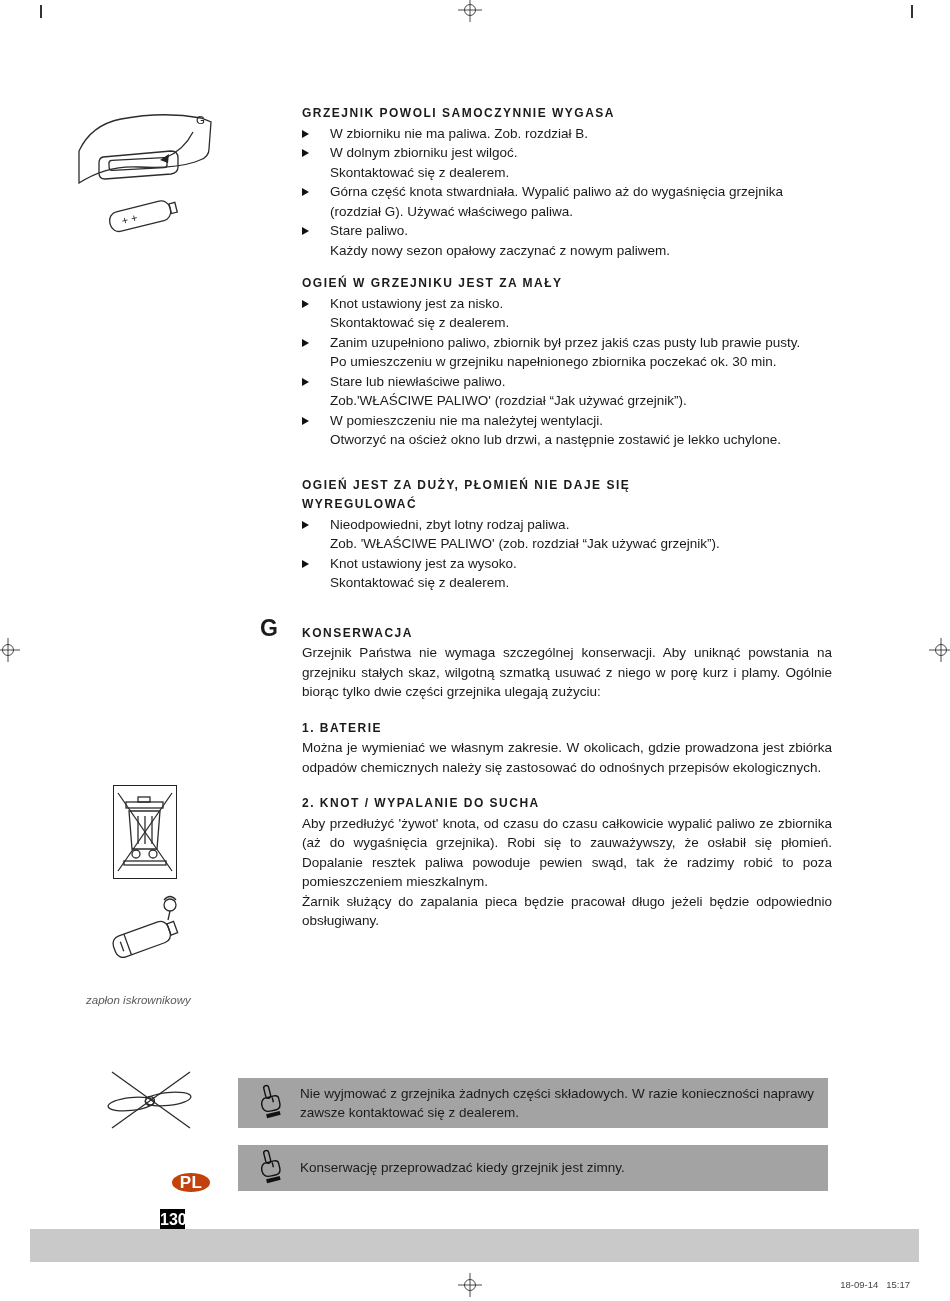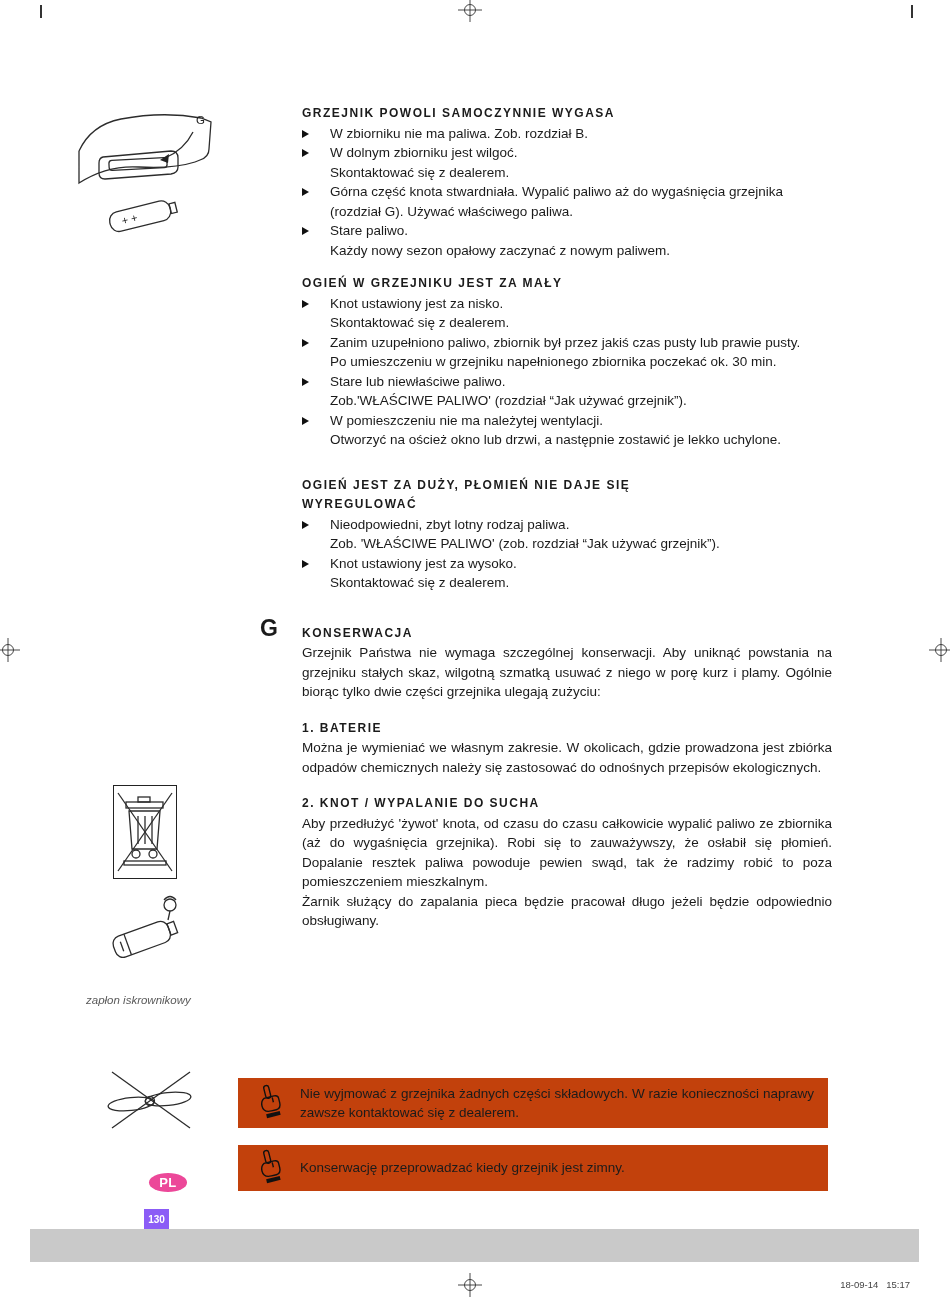--- a/index.html
+++ b/index.html
@@ -29,30 +29,30 @@
   .ksec { position:relative; }
   .g-letter { position:absolute; left:-42px; top:-5px; font-size:23px; font-weight:700; letter-spacing:0; }
 
   
   .ill { position:absolute; }
   .ill svg path, .ill svg rect, .ill svg circle, .ill svg ellipse, .ill svg line
       { stroke:#2c2c2c; stroke-width:1.3; fill:none; }
   .frame { border:1.6px solid #222; }
   .caption { position:absolute; left:86px; top:978px; width:140px; font-style:italic;
              font-size:11.5px; color:#5a5a5a;margin-top:16px; }
-  .pl-badge { position:absolute; left:149px; top:1173px; width:38px; height:19px;
-              background:#ec4899; color:#fff; border-radius:50%; text-align:center;
-              font-size:13px; font-weight:700; line-height:19px; letter-spacing:0.5px; }
-  .pagenum { position:absolute; left:144px; top:1209px; width:25px; height:21px;
-             background:#8b5cf6; color:#fff; font-size:10px; font-weight:700;
+  .pl-badge { position:absolute; left:172px; top:1173px; width:38px; height:19px;
+              background:#c2410c; color:#fff; border-radius:50%; text-align:center;
+              font-size:17px; font-weight:700; line-height:19px; letter-spacing:0.5px; }
+  .pagenum { position:absolute; left:160px; top:1209px; width:25px; height:21px;
+             background:#000000; color:#fff; font-size:16px; font-weight:700;
              text-align:center; line-height:21px; }
   .pagenum-line { position:absolute; left:171px; top:1230px; width:1.6px; height:32px; background:#000; }
 
   
-  .note { position:absolute; left:238px; width:590px; background:#c2410c;
+  .note { position:absolute; left:238px; width:590px; background:#a3a3a3;
           display:flex; align-items:center; }
   .note-1 { top:1078px; height:50px; }
   .note-2 { top:1145px; height:46px; }
   .note-icon { flex:0 0 auto; margin-left:12px; width:40px; text-align:center; }
   .note-icon svg { transform:rotate(-14deg); }
   .note-icon path, .note-icon rect.f, .note-icon line { stroke:#111; stroke-width:1.4; fill:none; }
   .note-text { margin-left:10px; margin-right:14px; font-size:13.5px; line-height:19.5px; text-align:justify; }
 
   
   .footbar { position:absolute; left:30px; top:1229px; width:889px; height:33px; background:#c9c9c9; }

